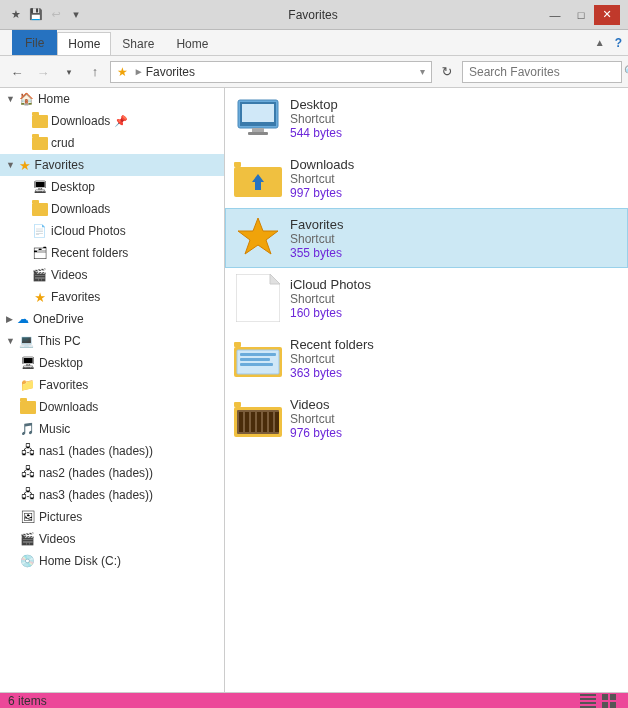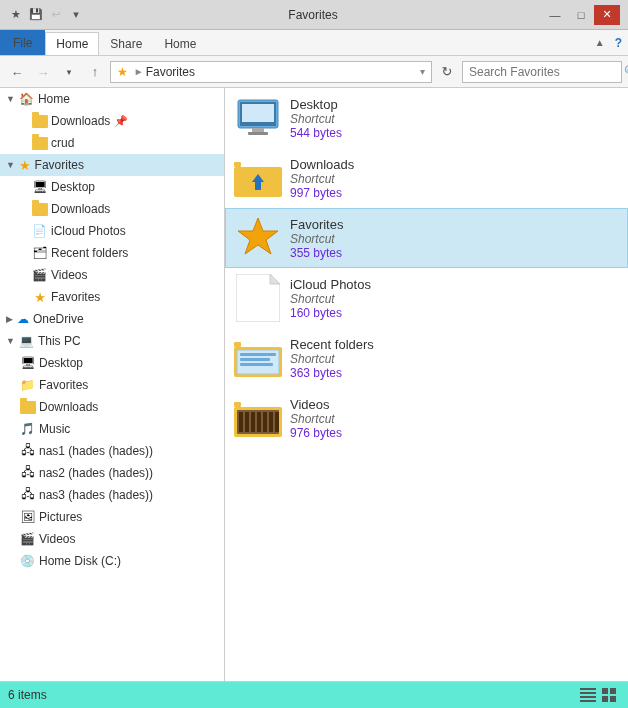--- a/index.html
+++ b/index.html
@@ -61,37 +61,37 @@
     .file-list { flex: 1; overflow-y: auto; overflow-x: hidden; }
     .file-list::-webkit-scrollbar { width: 10px; }
     .file-list::-webkit-scrollbar-track { background: #f0f0f0; }
     .file-list::-webkit-scrollbar-thumb { background: #c0c0c0; border-radius: 2px; }
 
     .file-item { display: flex; align-items: center; padding: 4px 8px; cursor: pointer; border: 1px solid transparent; height: 60px; }
     .file-item.selected { background: #cce8f4; border-color: #99d1ea; }
     .file-thumb { width: 48px; height: 48px; margin-right: 8px; display: flex; align-items: center; justify-content: center; flex-shrink: 0; }
     .file-info { display: flex; flex-direction: column; justify-content: center; }
     .file-name { font-size: 13px; color: #333; font-weight: normal; }
-    .file-type { font-size: 12px; color: #666; font-style: italic; }
+    .file-type { font-size: 12px; color: #666; }
     .file-size { font-size: 12px; color: #6d28d9; }
 
     
-    .status-bar { display: flex; align-items: center; justify-content: space-between; background: #5eead4; border-top: 1px solid #ccc; padding: 2px 8px; height: 27px; }
+    .status-bar { display: flex; align-items: center; justify-content: space-between; background: #ec4899; border-top: 1px solid #ccc; padding: 2px 8px; height: 16px; }
     .status-text { font-size: 12px; color: #333; }
     .view-btns { display: flex; gap: 2px; }
     .view-btn { width: 20px; height: 16px; display: flex; align-items: center; justify-content: center; cursor: pointer; border: 1px solid transparent; }
 
     
     .section-header { display: flex; align-items: center; padding: 4px 6px; cursor: pointer; height: 22px; }
     .section-arrow { font-size: 9px; color: #666; margin-right: 4px; }
     .section-icon { margin-right: 4px; }
     .section-label { font-size: 12px; color: #333; font-weight: normal; }
 
     
-    .ribbon-row { display: flex; align-items: stretch; background: #f5f5f5; border-bottom: 1px solid #ccc; height: 26px; }
+    .ribbon-row { display: flex; align-items: stretch; background: #f5f5f5; border-bottom: 1px solid #ccc; height: 26px; padding-left: 12px; }
     .ribbon-row-tabs { display: flex; align-items: flex-end; flex: 1; }
     .ribbon-row-right { display: flex; align-items: center; padding-right: 6px; gap: 6px; }
   </style>
 </head>
 <body>
 
 <div class="title-bar">
   <div class="title-bar-icons">
     <span class="title-icon">★</span>
     <span class="title-icon">💾</span>

